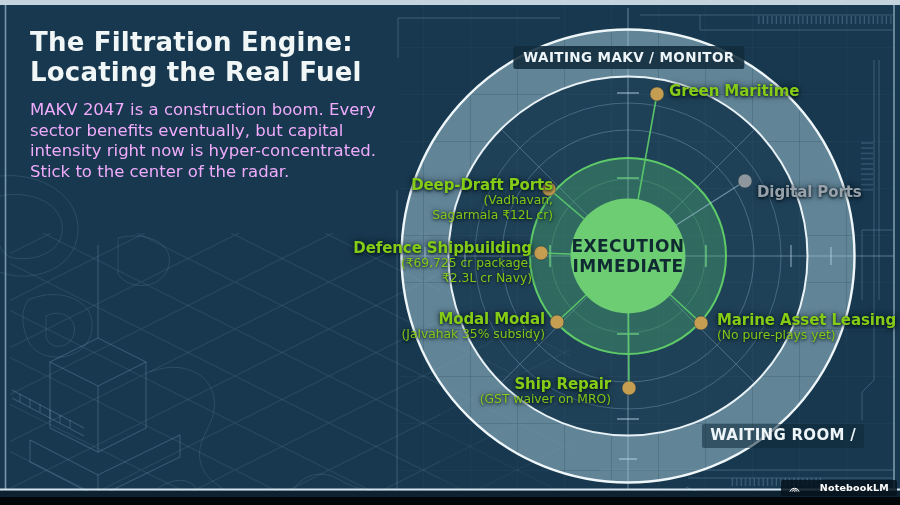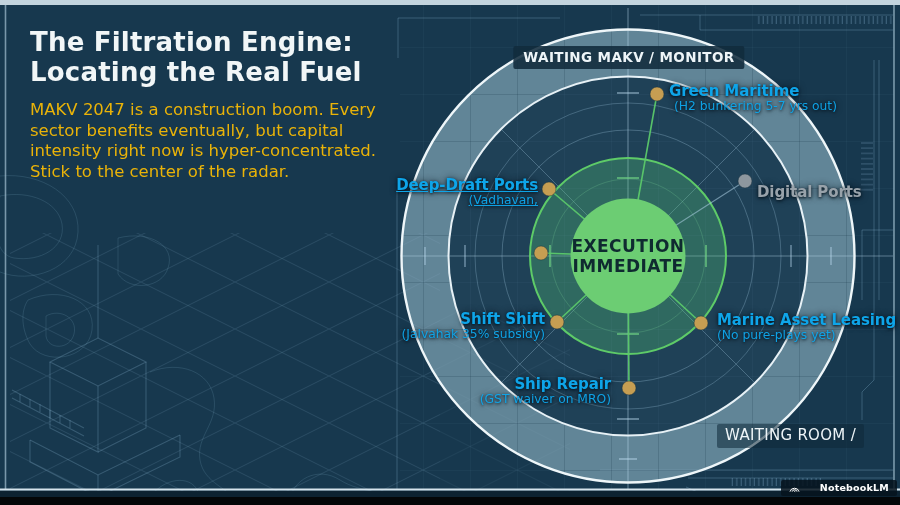--- a/index.html
+++ b/index.html
@@ -11,40 +11,40 @@
   }
   svg.layer{position:absolute;left:0;top:0;z-index:1;}
   .txt{position:absolute;z-index:2;}
 
   
   .title{
     left:30px;top:27px;color:#f1f6f7;font-size:26px;line-height:30px;
     font-weight:bold;letter-spacing:.2px;
   }
   .body-copy{
-    left:30px;top:100px;width:384px;color:#eab308;font-size:16.5px;
+    left:30px;top:100px;width:384px;color:#f0abfc;font-size:16.5px;
     line-height:20.5px;font-weight:400;
   }
 
   
-  .itm{color:#0ea5e9;text-shadow:0 1px 3px rgba(4,18,28,.95),0 0 7px rgba(4,18,28,.75);}
+  .itm{color:#84cc16;text-shadow:0 1px 3px rgba(4,18,28,.95),0 0 7px rgba(4,18,28,.75);}
   .itm .nm{font-size:15px;font-weight:bold;line-height:16px;letter-spacing:-.1px;}
   .itm .sub{font-size:12.3px;font-weight:500;line-height:14.5px;opacity:.97;}
   .al-r{text-align:right;}
   .muted{color:#98a2aa;}
 
   .zone-top{
     top:46px;left:629px;transform:translateX(-50%);
     background:rgba(17,43,60,.88);padding:3px 10px 4px;border-radius:2px;
     color:#eef5f8;font-size:13.5px;font-weight:bold;letter-spacing:.4px;white-space:nowrap;
   }
   .zone-bottom{
     top:424px;right:36px;text-align:right;
     background:rgba(14,40,56,.55);padding:3px 8px 4px;border-radius:2px;
-    color:#eef5f8;font-size:15px;font-weight:normal;letter-spacing:.3px;line-height:17px;
+    color:#eef5f8;font-size:15px;font-weight:bold;letter-spacing:.3px;line-height:17px;
   }
   .center-label{
     left:628px;top:256px;transform:translate(-50%,-50%);
     color:#0f2a30;font-size:17px;font-weight:bold;letter-spacing:.4px;
     line-height:20px;text-align:center;white-space:nowrap;
   }
   .watermark{
     right:3px;top:480px;display:flex;align-items:center;gap:20px;
     background:rgba(6,19,29,.85);padding:2px 8px 3px;border-radius:2px;
     color:#ffffff;font-size:9.5px;font-weight:bold;letter-spacing:.2px;
@@ -196,35 +196,40 @@
   <div>WAITING ROOM /</div>
 </div>
 
 <div class="txt center-label">
   <div>EXECUTION</div>
   <div>IMMEDIATE</div>
 </div>
 
 <div class="txt itm" style="left:669px;top:83px;">
   <div class="nm">Green Maritime</div>
-  <div class="sub" style="padding-left:5px;">(H2 bunkering 5-7 yrs out)</div>
 </div>
 
 <div class="txt itm muted" style="left:757px;top:184px;">
   <div class="nm">Digital Ports</div>
 </div>
 
-<div class="txt itm al-r" style="right:362px;top:177px;text-decoration:underline;">
+<div class="txt itm al-r" style="right:347px;top:177px;">
   <div class="nm">Deep-Draft Ports</div>
   <div class="sub">(Vadhavan,</div>
-</div>
-
+  <div class="sub">Sagarmala ₹12L cr)</div>
+</div>
+
+<div class="txt itm al-r" style="right:368px;top:240px;">
+  <div class="nm">Defence Shipbuilding</div>
+  <div class="sub">(₹69,725 cr package,</div>
+  <div class="sub">₹2.3L cr Navy)</div>
+</div>
 
 <div class="txt itm al-r" style="right:355px;top:311px;">
-  <div class="nm">Shift Shift</div>
+  <div class="nm">Modal Modal</div>
   <div class="sub">(Jalvahak 35% subsidy)</div>
 </div>
 
 <div class="txt itm" style="left:717px;top:312px;">
   <div class="nm">Marine Asset Leasing</div>
   <div class="sub">(No pure-plays yet)</div>
 </div>
 
 <div class="txt itm al-r" style="right:289px;top:376px;">
   <div class="nm">Ship Repair</div>

